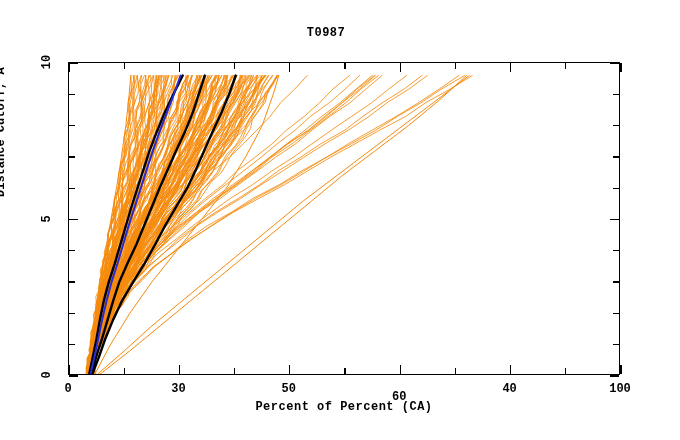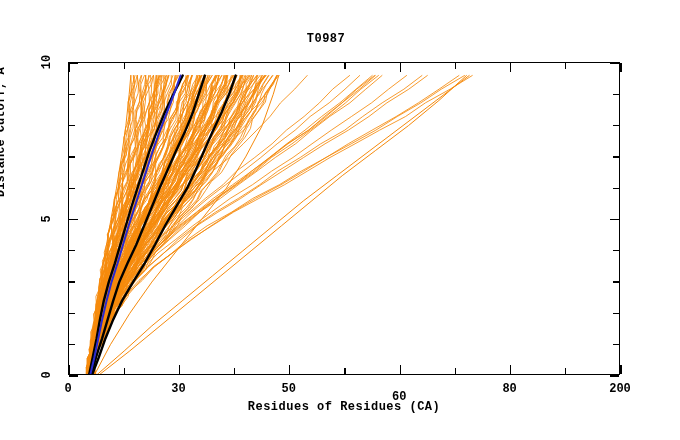--- a/index.html
+++ b/index.html
@@ -1,20 +1,20 @@
 <!DOCTYPE html>
 <html><head>
 <meta charset="utf-8">
 <style>
   html,body{margin:0;padding:0;background:#ffffff;}
   body{width:680px;height:440px;overflow:hidden;
        font-family:"Liberation Mono","DejaVu Sans Mono",monospace;color:#000;}
   #root{position:relative;width:680px;height:440px;}
 
-  #title{position:absolute;left:0;top:32px;width:652px;text-align:center;
+  #title{position:absolute;left:0;top:26px;width:652px;text-align:center;
          font-size:12px;font-weight:bold;letter-spacing:.5px;}
 
   
   #plot{position:absolute;left:68px;top:62px;width:552px;height:313px;
         border:1.4px solid #000;box-sizing:border-box;background:#fff;}
   #canvaswrap{position:absolute;left:0;top:0;width:100%;height:100%;overflow:hidden;}
   svg.curves{position:absolute;left:0;top:0;width:552px;height:313px;}
 
   .tick{position:absolute;background:#000;}
   
@@ -270,22 +270,22 @@
 
   <div id="ticks-layer"></div>
   <div id="labels-layer">
       <div class="ylab" style="top: 368px; left: 34px;">0</div>
       <div class="ylab" style="top: 211.5px; left: 34px;">5</div>
       <div class="ylab" style="top: 55px; left: 34px;">10</div>
       <div class="xlab" style="left: 48px; top: 382px;">0</div>
       <div class="xlab" style="left: 158.4px; top: 382px;">30</div>
       <div class="xlab" style="left: 268.8px; top: 382px;">50</div>
       <div class="xlab" style="left: 379.2px; top: 382px; margin-top: 8px;">60</div>
-      <div class="xlab" style="left: 489.6px; top: 382px;">80</div>
-      <div class="xlab" style="left: 600px; top: 382px;">200</div>
+      <div class="xlab" style="left: 489.6px; top: 382px;">40</div>
+      <div class="xlab" style="left: 600px; top: 382px;">100</div>
     </div>
 
   <div id="ytitlebox">
     <div id="ytitle">Distance Cutoff, A</div>
   </div>
 
-  <div id="xtitle">Residues of Residues (CA)</div>
+  <div id="xtitle">Percent of Percent (CA)</div>
 </div>
 
 </body></html>

